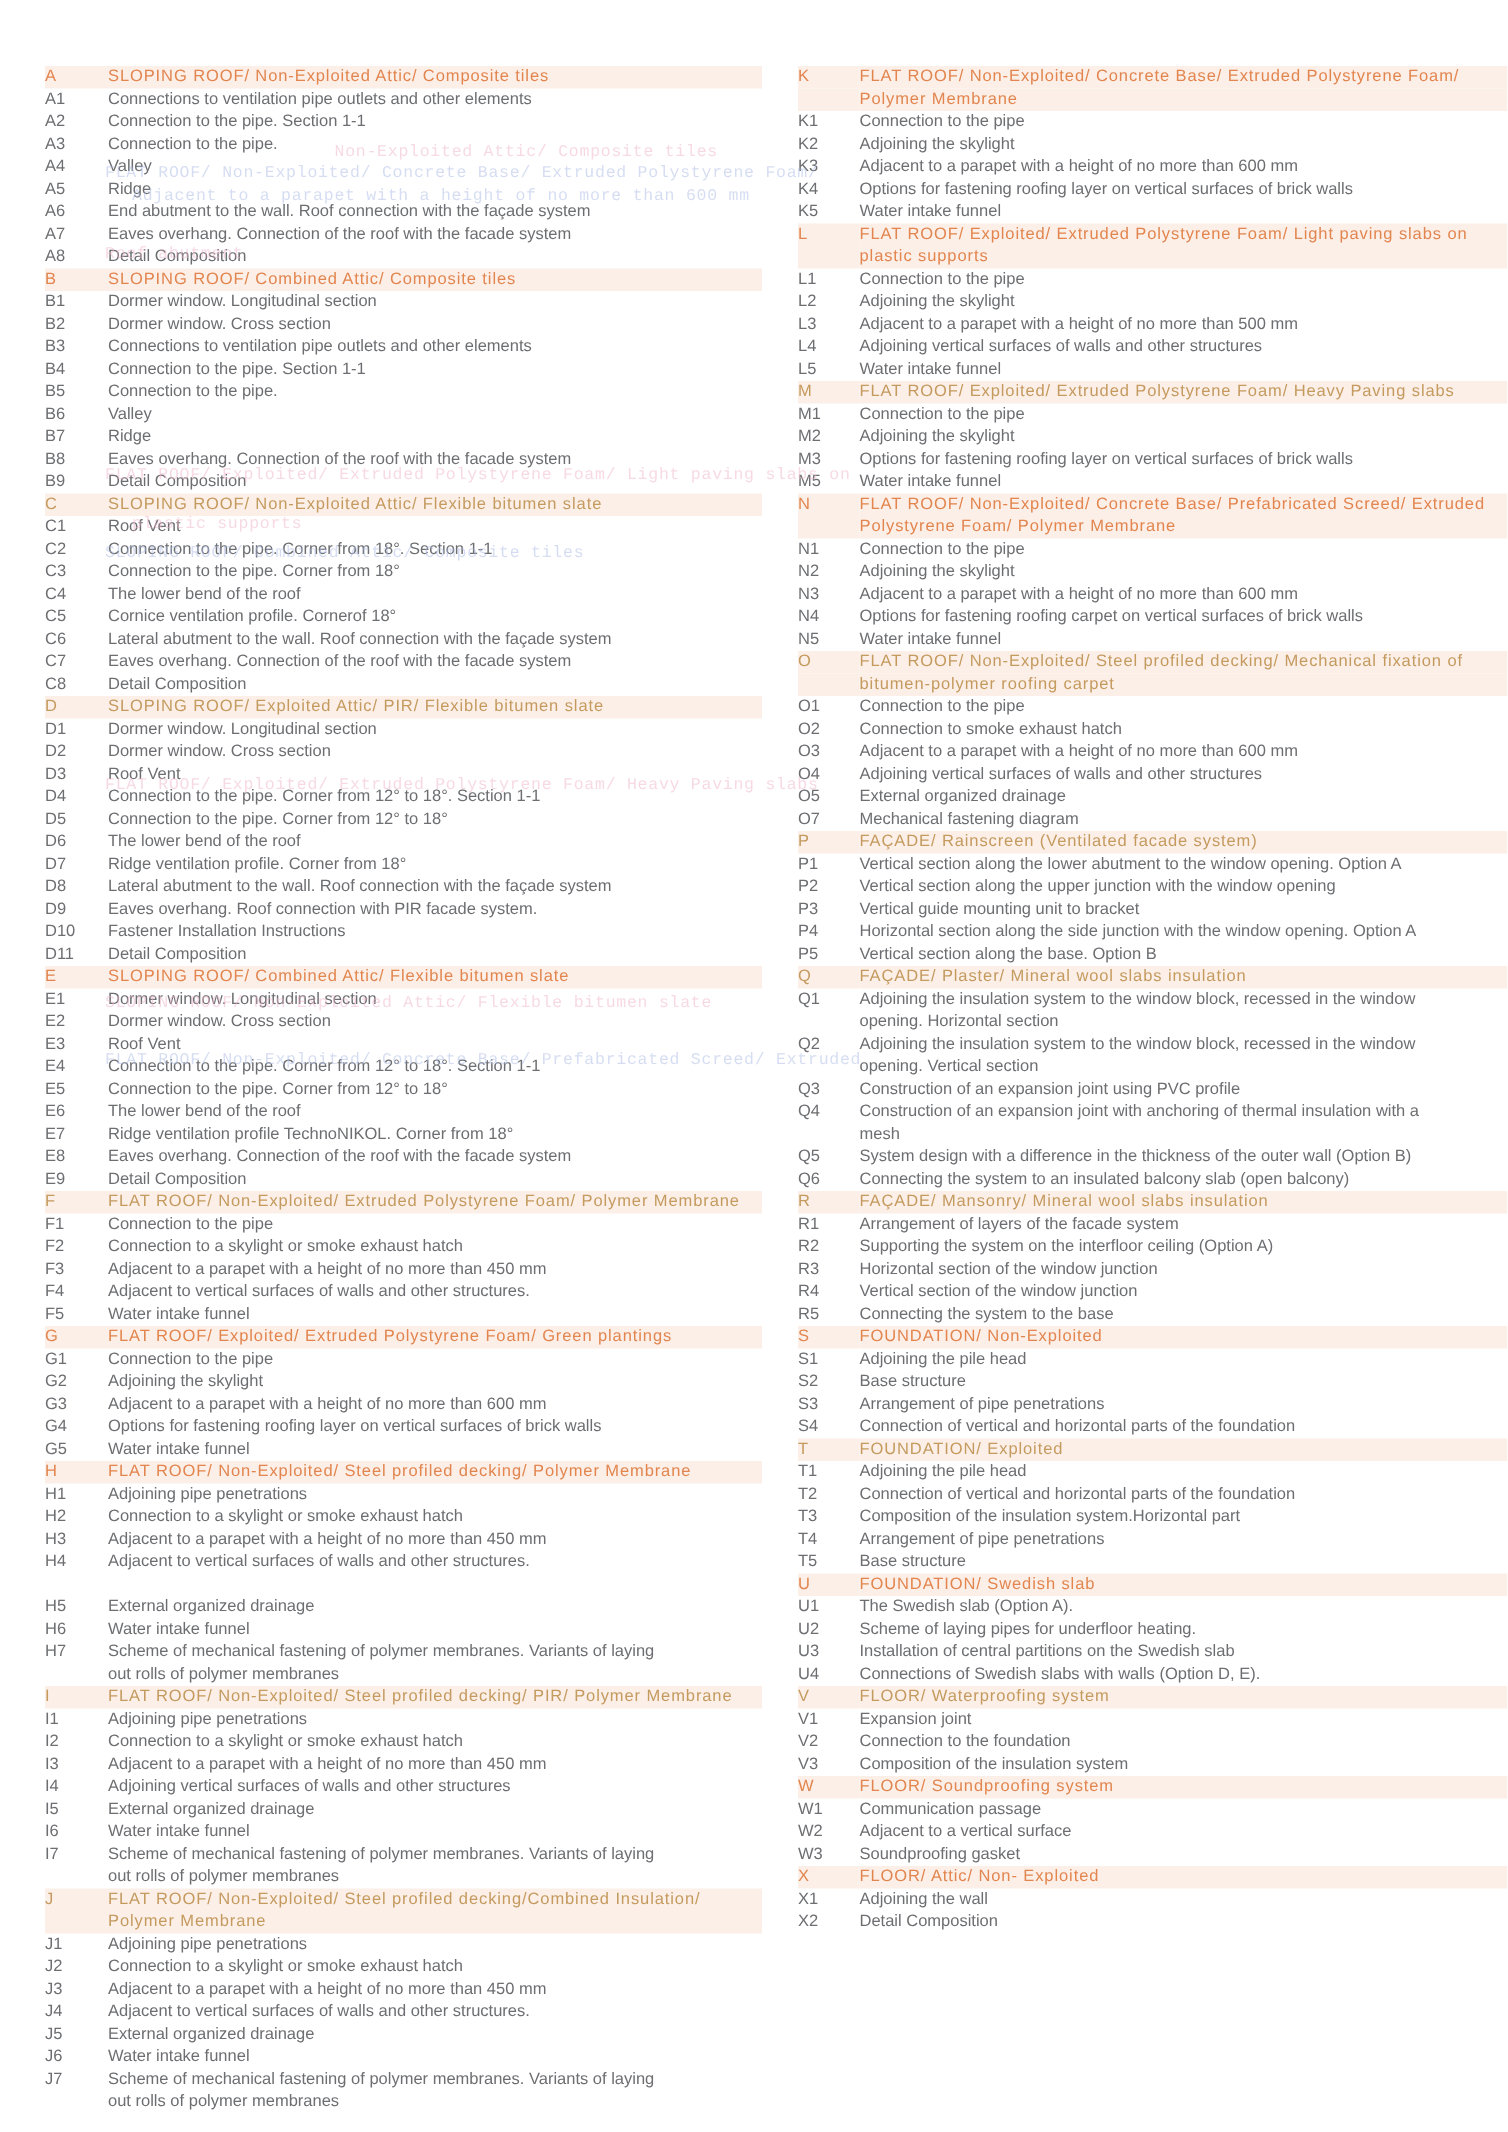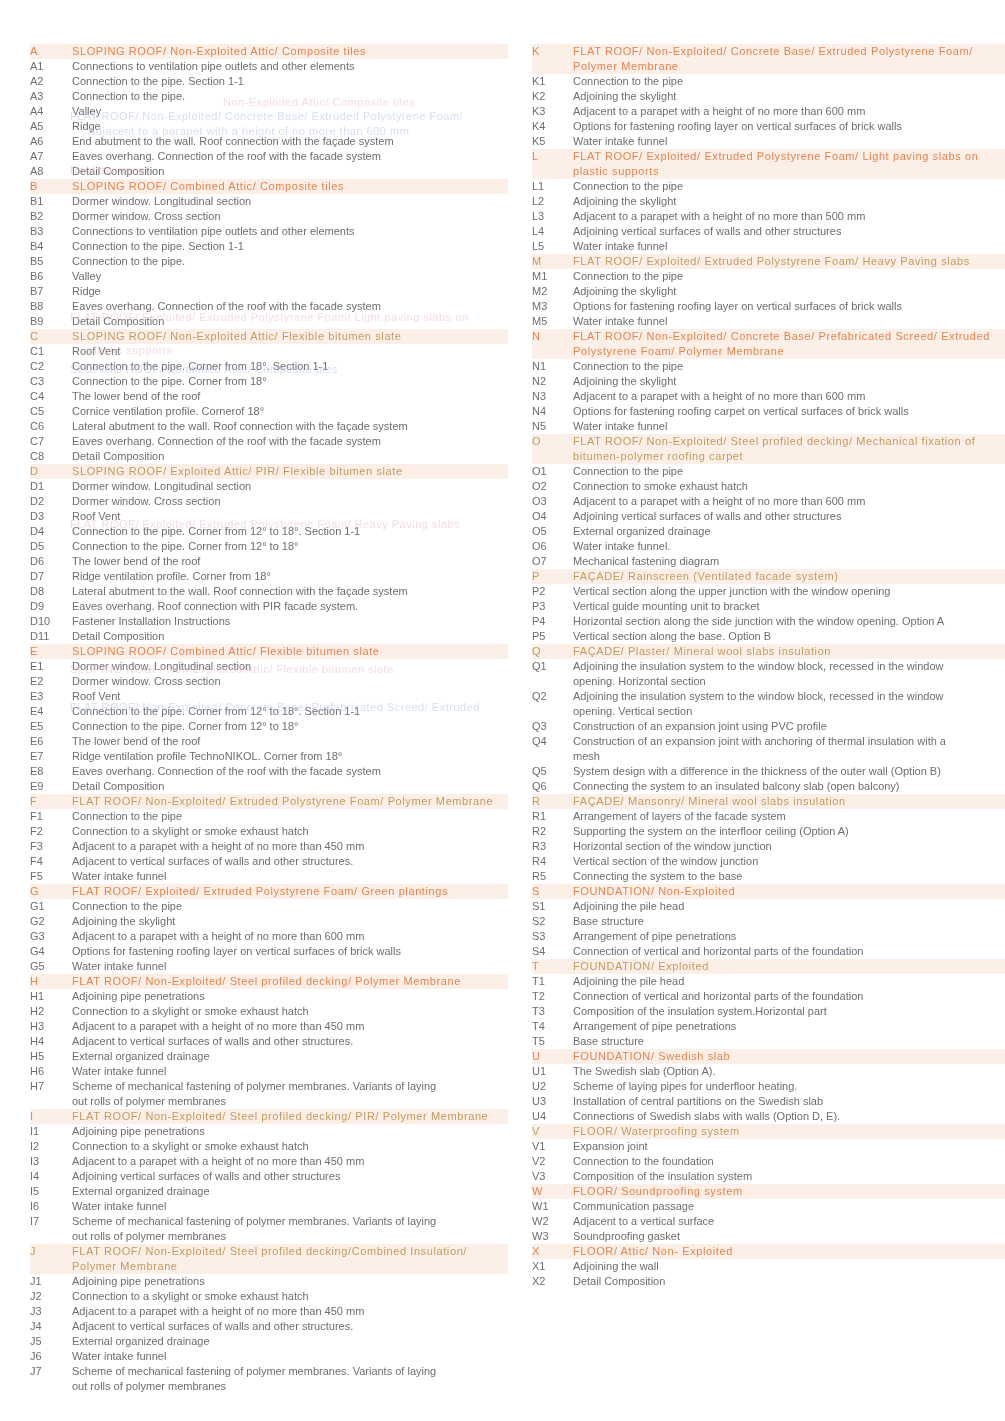--- a/index.html
+++ b/index.html
@@ -5,30 +5,30 @@
   html,body{margin:0;padding:0;}
   body{
     width:1005px;height:1421px;position:relative;background:#ffffff;
     font-family:"Liberation Sans",sans-serif;font-size:11px;line-height:15px;
     color:#6d6e71;overflow:hidden;
   }
   .col{position:absolute;top:44px;}
   .col-left{left:30px;width:478px;}
   .col-right{left:532px;width:473px;}
   .row{display:flex;height:15px;white-space:nowrap;}
-  .row.gap{}
+  .row.gap{margin-top:15px;}
   .code{flex:0 0 42px;}
   .col-right .code{flex:0 0 41px;}
   .txt{flex:1 1 auto;}
   .hdr .txt, .hdr .code{letter-spacing:0.6px;background:#fcefe8;}
   .hdr .code{background:#fcefe8;}
   .h-orange .txt,.h-orange .code{color:#e2854e;}
   .h-gold .txt,.h-gold .code{color:#c49a5e;}
   .hdr .txt{align-self:flex-start;}
-  .ghost{position:absolute;opacity:0.5;white-space:nowrap;letter-spacing:0.5px;}
+  .ghost{position:absolute;opacity:0.5;white-space:nowrap;letter-spacing:0.5px;font-family:Liberation Mono, monospace;}
   .g-blue{color:#aebde6;}
   .g-pink{color:#eeb5ca;}
 </style>
 </head>
 <body>
 
 <div class="col col-left">
     <div class="row hdr h-orange">
       <span class="code">A</span>
       <span class="txt">SLOPING ROOF/ Non-Exploited Attic/ Composite tiles</span>
@@ -517,30 +517,30 @@
     </div>
     <div class="row item">
       <span class="code">O4</span>
       <span class="txt">Adjoining vertical surfaces of walls and other structures</span>
     </div>
     <div class="row item">
       <span class="code">O5</span>
       <span class="txt">External organized drainage</span>
     </div>
     <div class="row item">
-      <span class="code">O6</span>
-      <span class="txt">Water intake funnel.</span>
-    </div>
-    <div class="row item">
       <span class="code">O7</span>
       <span class="txt">Mechanical fastening diagram</span>
     </div>
     <div class="row hdr h-gold">
       <span class="code">P</span>
       <span class="txt">FAÇADE/ Rainscreen (Ventilated facade system)</span>
+    </div>
+    <div class="row item">
+      <span class="code">P1</span>
+      <span class="txt">Vertical section along the lower abutment to the window opening. Option A</span>
     </div>
     <div class="row item">
       <span class="code">P2</span>
       <span class="txt">Vertical section along the upper junction with the window opening</span>
     </div>
     <div class="row item">
       <span class="code">P3</span>
       <span class="txt">Vertical guide mounting unit to bracket</span>
     </div>
     <div class="row item">

